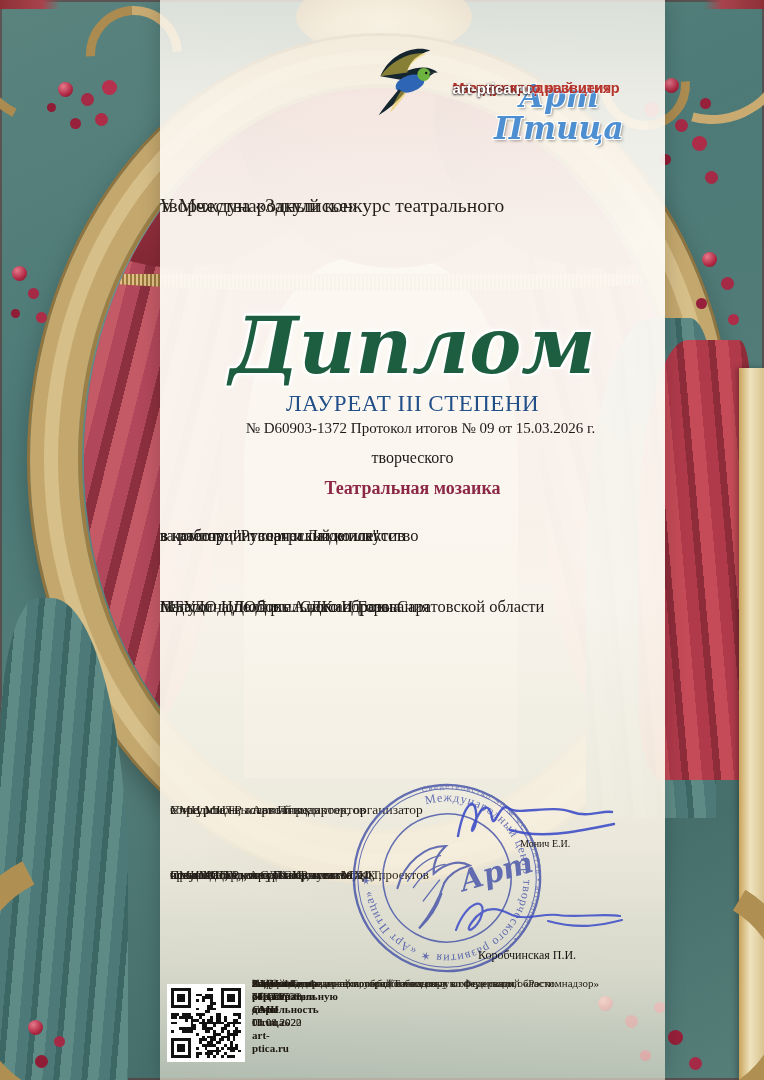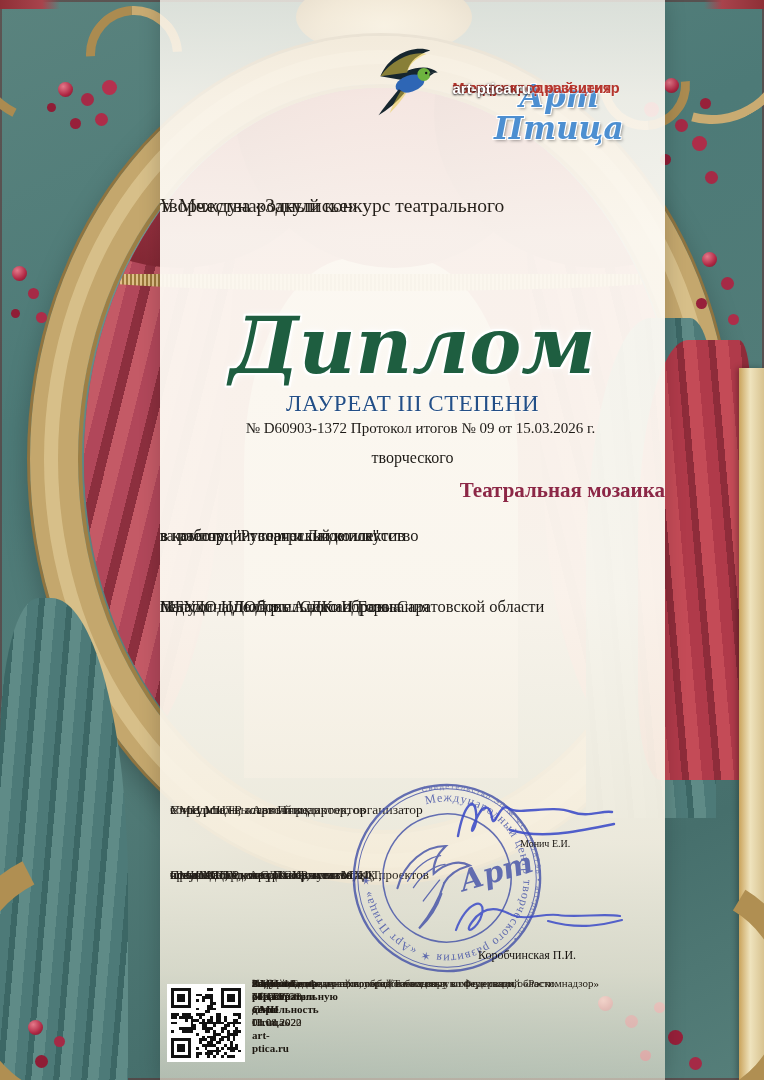--- a/index.html
+++ b/index.html
@@ -103,21 +103,21 @@
     color:#fff; line-height:18px; text-shadow:0 1px 2px rgba(20,20,20,.8), 0 0 3px rgba(20,20,20,.6); }
 
   .contest { top:192px; font-size:19.5px; line-height:28px; color:#241f19; }
   .diplom { top:296px; font-family:"DejaVu Serif", serif; font-style:italic; font-weight:bold;
     font-size:78px; line-height:100px; color:#1e5e40;
     text-shadow:2px 2px 1px #fff,-2px -2px 1px #fff,2px -2px 1px #fff,-2px 2px 1px #fff,0 0 10px #fff; }
   .degree { top:391px; font-size:23px; font-weight:normal; color:#234f87; letter-spacing:.5px;
     text-shadow:0 1px 0 rgba(255,255,255,.7); }
   .protocol { top:420px; font-size:15px; color:#1d1a16;padding-left:16px; }
   .awarded { top:449px; font-size:16px; color:#1d1a16; }
-  .recipient { top:478px; font-size:21px; font-weight:bold; color:#8c2746;text-align:right; }
+  .recipient { top:478px; font-size:18px; font-weight:bold; color:#8c2746; }
   .nomination { top:524px; font-size:16.5px; line-height:23px; color:#1d1a16; }
   .participant { top:595px; font-size:16.5px; line-height:23px; color:#1d1a16; }
 
   .signer1 { left:10px; top:802px; width:330px; text-align:left; font-size:13.5px; line-height:16.5px; color:#221d17; }
   .signer2 { left:10px; top:868px; width:330px; text-align:left; font-size:13px; line-height:14.5px; color:#221d17; }
   .sig-name1 { left:360px; top:838px; font-size:10px; color:#17130f; }
   .sig-name2 { left:318px; top:948px; font-size:12px; color:#17130f; }
   .sig-svg1 { left:292px; top:784px; width:168px; height:64px; }
   .sig-svg2 { left:288px; top:890px; width:180px; height:58px; }
   .stamp { left:190px; top:781px; width:194px; height:194px; transform:rotate(-16deg); opacity:.82; }

